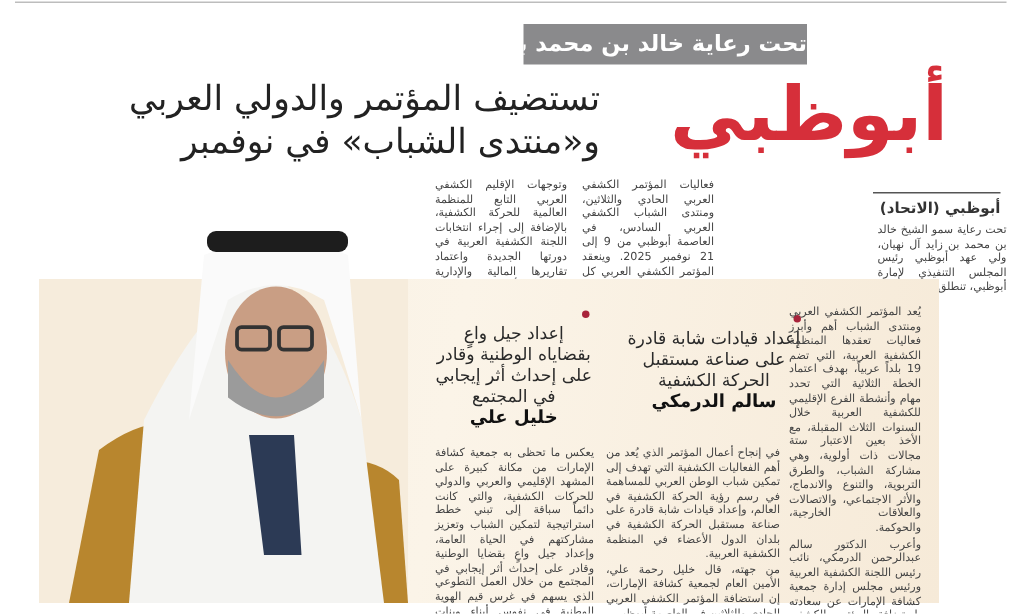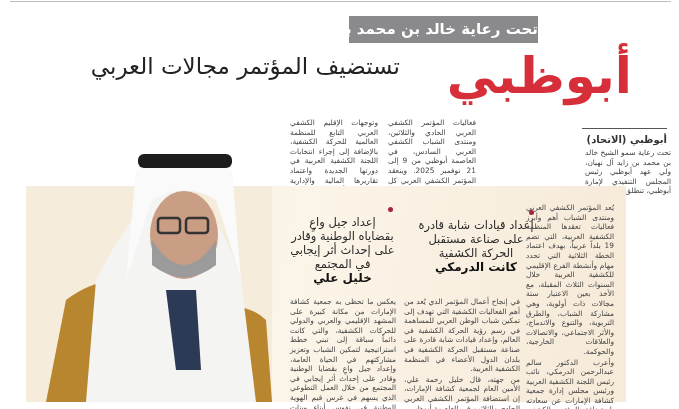--- a/index.html
+++ b/index.html
@@ -40,21 +40,22 @@
   .quote .name { font-weight: bold; font-size: 12px; color: #111; }
 </style>
 </head>
 <body>
 
 <div class="top-rule"></div>
 
 <div class="kicker">تحت رعاية خالد بن محمد بن زايد</div>
 <div class="headline-red">أبوظبي</div>
 <div class="headline-black">
-  <div>تستضيف المؤتمر مجالات العربي</div>
+  <div>تستضيف المؤتمر والدولي العربي</div>
+  <div>و«منتدى الشباب» في نوفمبر</div>
 </div>
 
 <div class="byline">أبوظبي (الاتحاد)</div>
 <div class="col" style="left:585px; top:148px; width:86px;">تحت رعاية سمو الشيخ خالد بن محمد بن زايد آل نهيان، ولي عهد أبوظبي رئيس المجلس التنفيذي لإمارة أبوظبي، تنطلق</div>
 <div class="col" style="left:388px; top:118px; width:88px;">فعاليات المؤتمر الكشفي العربي الحادي والثلاثين، ومنتدى الشباب الكشفي العربي السادس، في العاصمة أبوظبي من 9 إلى 21 نوفمبر 2025. وينعقد المؤتمر الكشفي العربي كل ثلاث سنوات لوضع ومتابعة سير السياسات العامة للمنظمة الكشفية العربية،</div>
 <div class="col" style="left:290px; top:118px; width:88px;">وتوجهات الإقليم الكشفي العربي التابع للمنظمة العالمية للحركة الكشفية، بالإضافة إلى إجراء انتخابات اللجنة الكشفية العربية في دورتها الجديدة واعتماد تقاريرها المالية والإدارية وإقرار الأنشطة والبرامج المستقبلية للإقليم العربي.</div>
 
 <div class="feature-bg"></div>
 
 <div class="photo">
@@ -76,21 +77,21 @@
 
     <path d="M110 30 Q158 10 206 30 L215 140 Q200 90 190 60 Q158 40 126 60 Q116 90 100 140 Z" fill="#fafafa"></path>
 
     <rect x="112" y="14" width="94" height="14" rx="6" fill="#1d1d1d"></rect>
   </svg>
 </div>
 
 <div class="quote" style="left:400px; top:210px; width:120px;margin-left:16px;">
   <span class="dot"></span>
   <div>إعداد قيادات شابة قادرة على صناعة مستقبل الحركة الكشفية</div>
-  <div class="name">كانت الدرمكي</div>
+  <div class="name">سالم الدرمكي</div>
 </div>
 <div class="quote" style="left:290px; top:207px; width:105px;">
   <span class="dot"></span>
   <div>إعداد جيل واعٍ بقضاياه الوطنية وقادر على إحداث أثر إيجابي في المجتمع</div>
   <div class="name">خليل علي</div>
 </div>
 
 <div class="col" style="left:526px; top:203px; width:88px;">
   <p>يُعد المؤتمر الكشفي العربي ومنتدى الشباب أهم وأبرز فعاليات تعقدها المنظمة الكشفية العربية، التي تضم 19 بلداً عربياً، بهدف اعتماد الخطة الثلاثية التي تحدد مهام وأنشطة الفرع الإقليمي للكشفية العربية خلال السنوات الثلاث المقبلة، مع الأخذ بعين الاعتبار ستة مجالات ذات أولوية، وهي مشاركة الشباب، والطرق التربوية، والتنوع والاندماج، والأثر الاجتماعي، والاتصالات والعلاقات الخارجية، والحوكمة.</p>
   <p>وأعرب الدكتور سالم عبدالرحمن الدرمكي، نائب رئيس اللجنة الكشفية العربية ورئيس مجلس إدارة جمعية كشافة الإمارات عن سعادته باستضافة المؤتمر الكشفي العربي ومنتدى الشباب الكشفي العربي تحت رعاية كريمة من سمو الشيخ خالد بن محمد بن زايد آل نهيان ولي عهد أبوظبي رئيس المجلس التنفيذي لإمارة أبوظبي، مشيراً إلى أن جمعية كشافة الإمارات لن تدخر جهداً</p>

